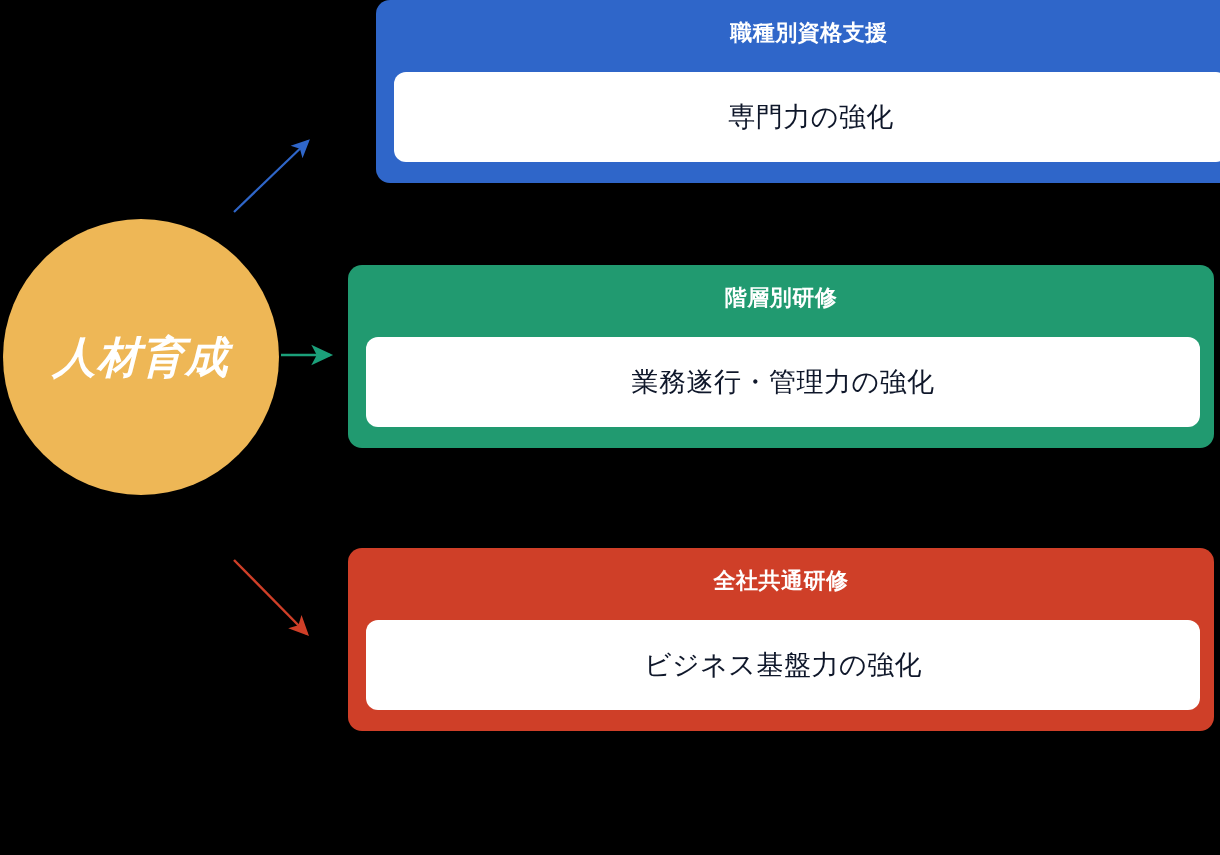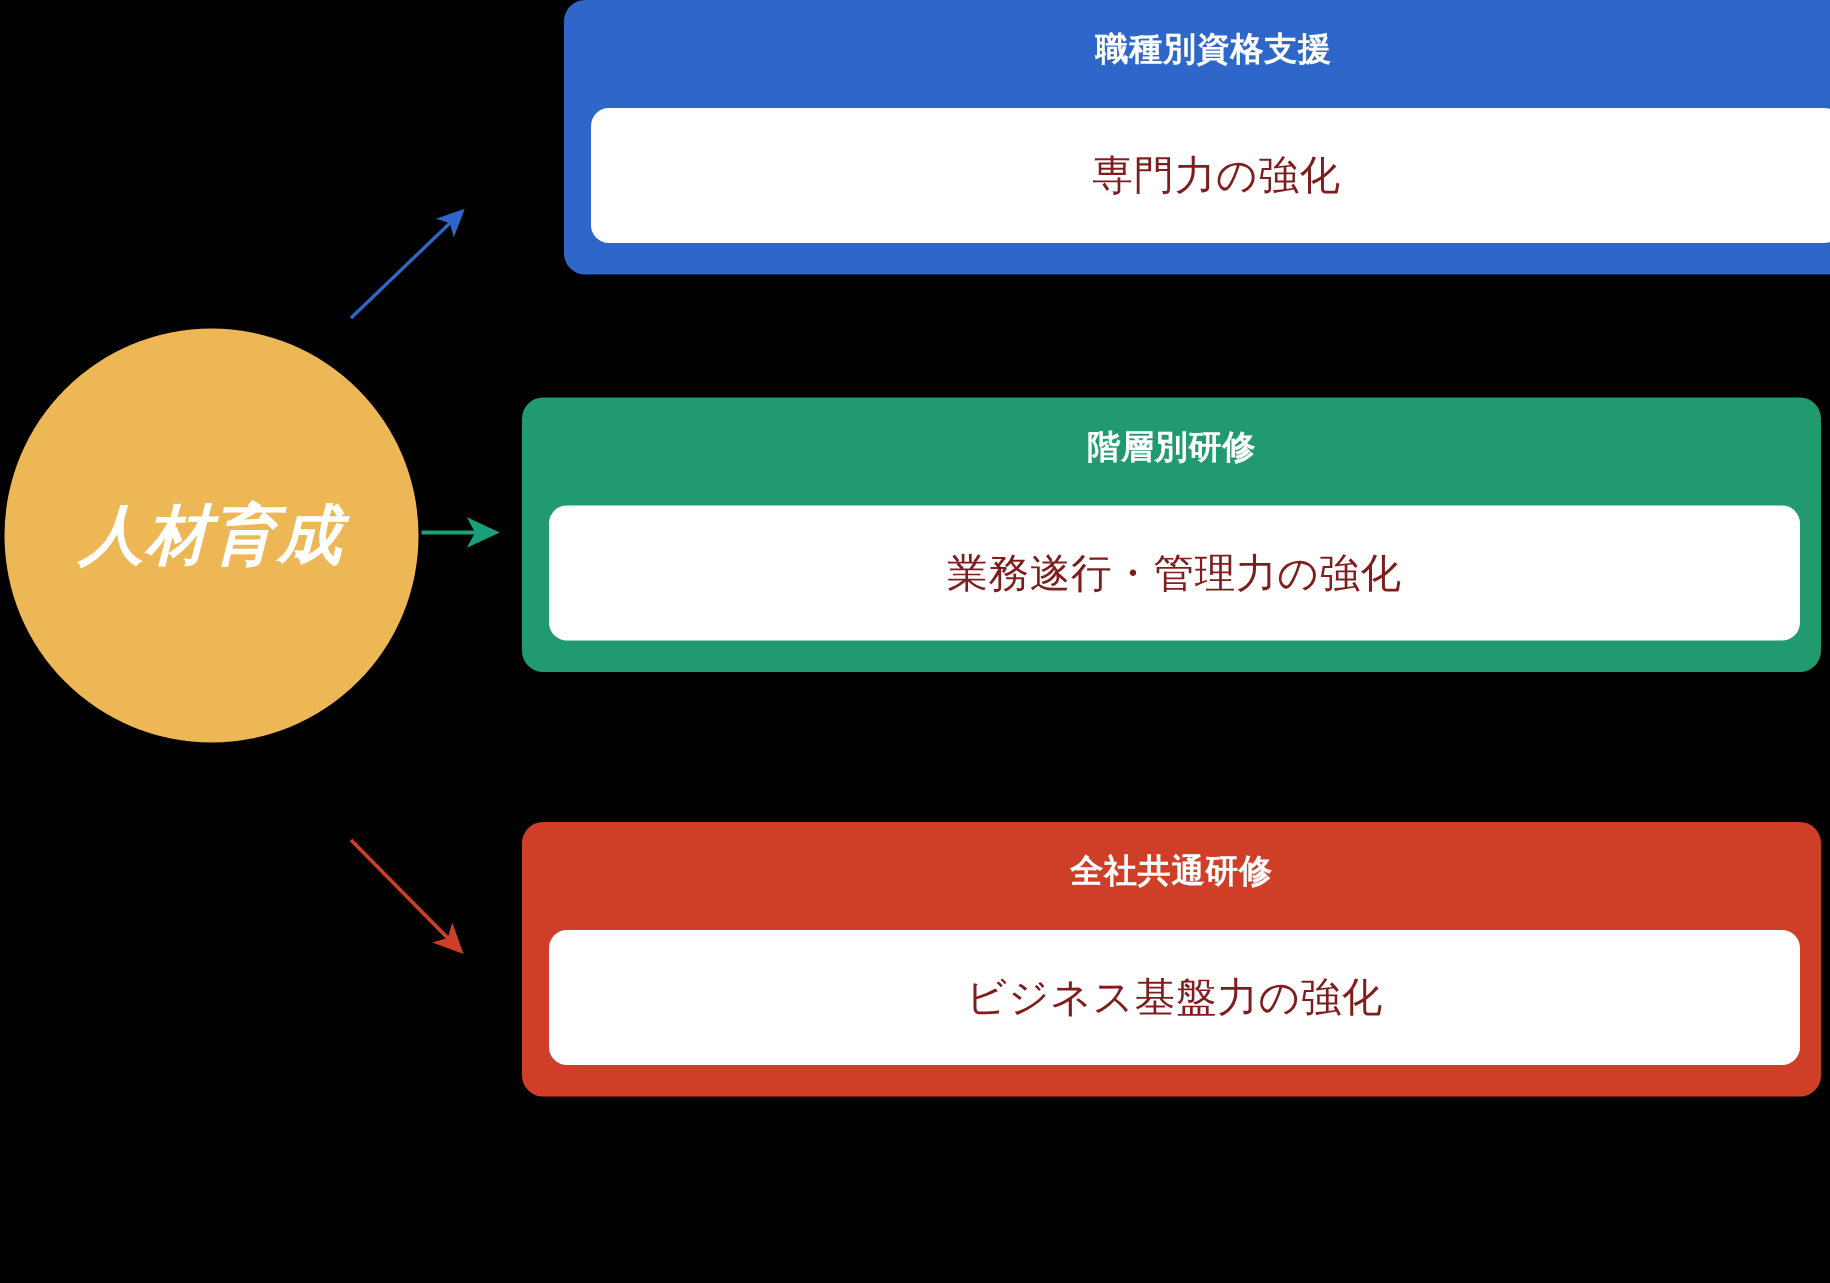--- a/index.html
+++ b/index.html
@@ -82,21 +82,21 @@
     right: 14px;
     top: 72px;
     height: 90px;
     background: #ffffff;
     border-radius: 12px;
     display: flex;
     align-items: center;
     justify-content: center;
   }
   .card-body-text {
-    color: #7f1d1d;
+    color: #0f172a;
     font-size: 27px;
     font-weight: normal;
     letter-spacing: 0.5px;
     line-height: 1;
     white-space: nowrap;
   }
 </style>
 </head>
 <body>
 

